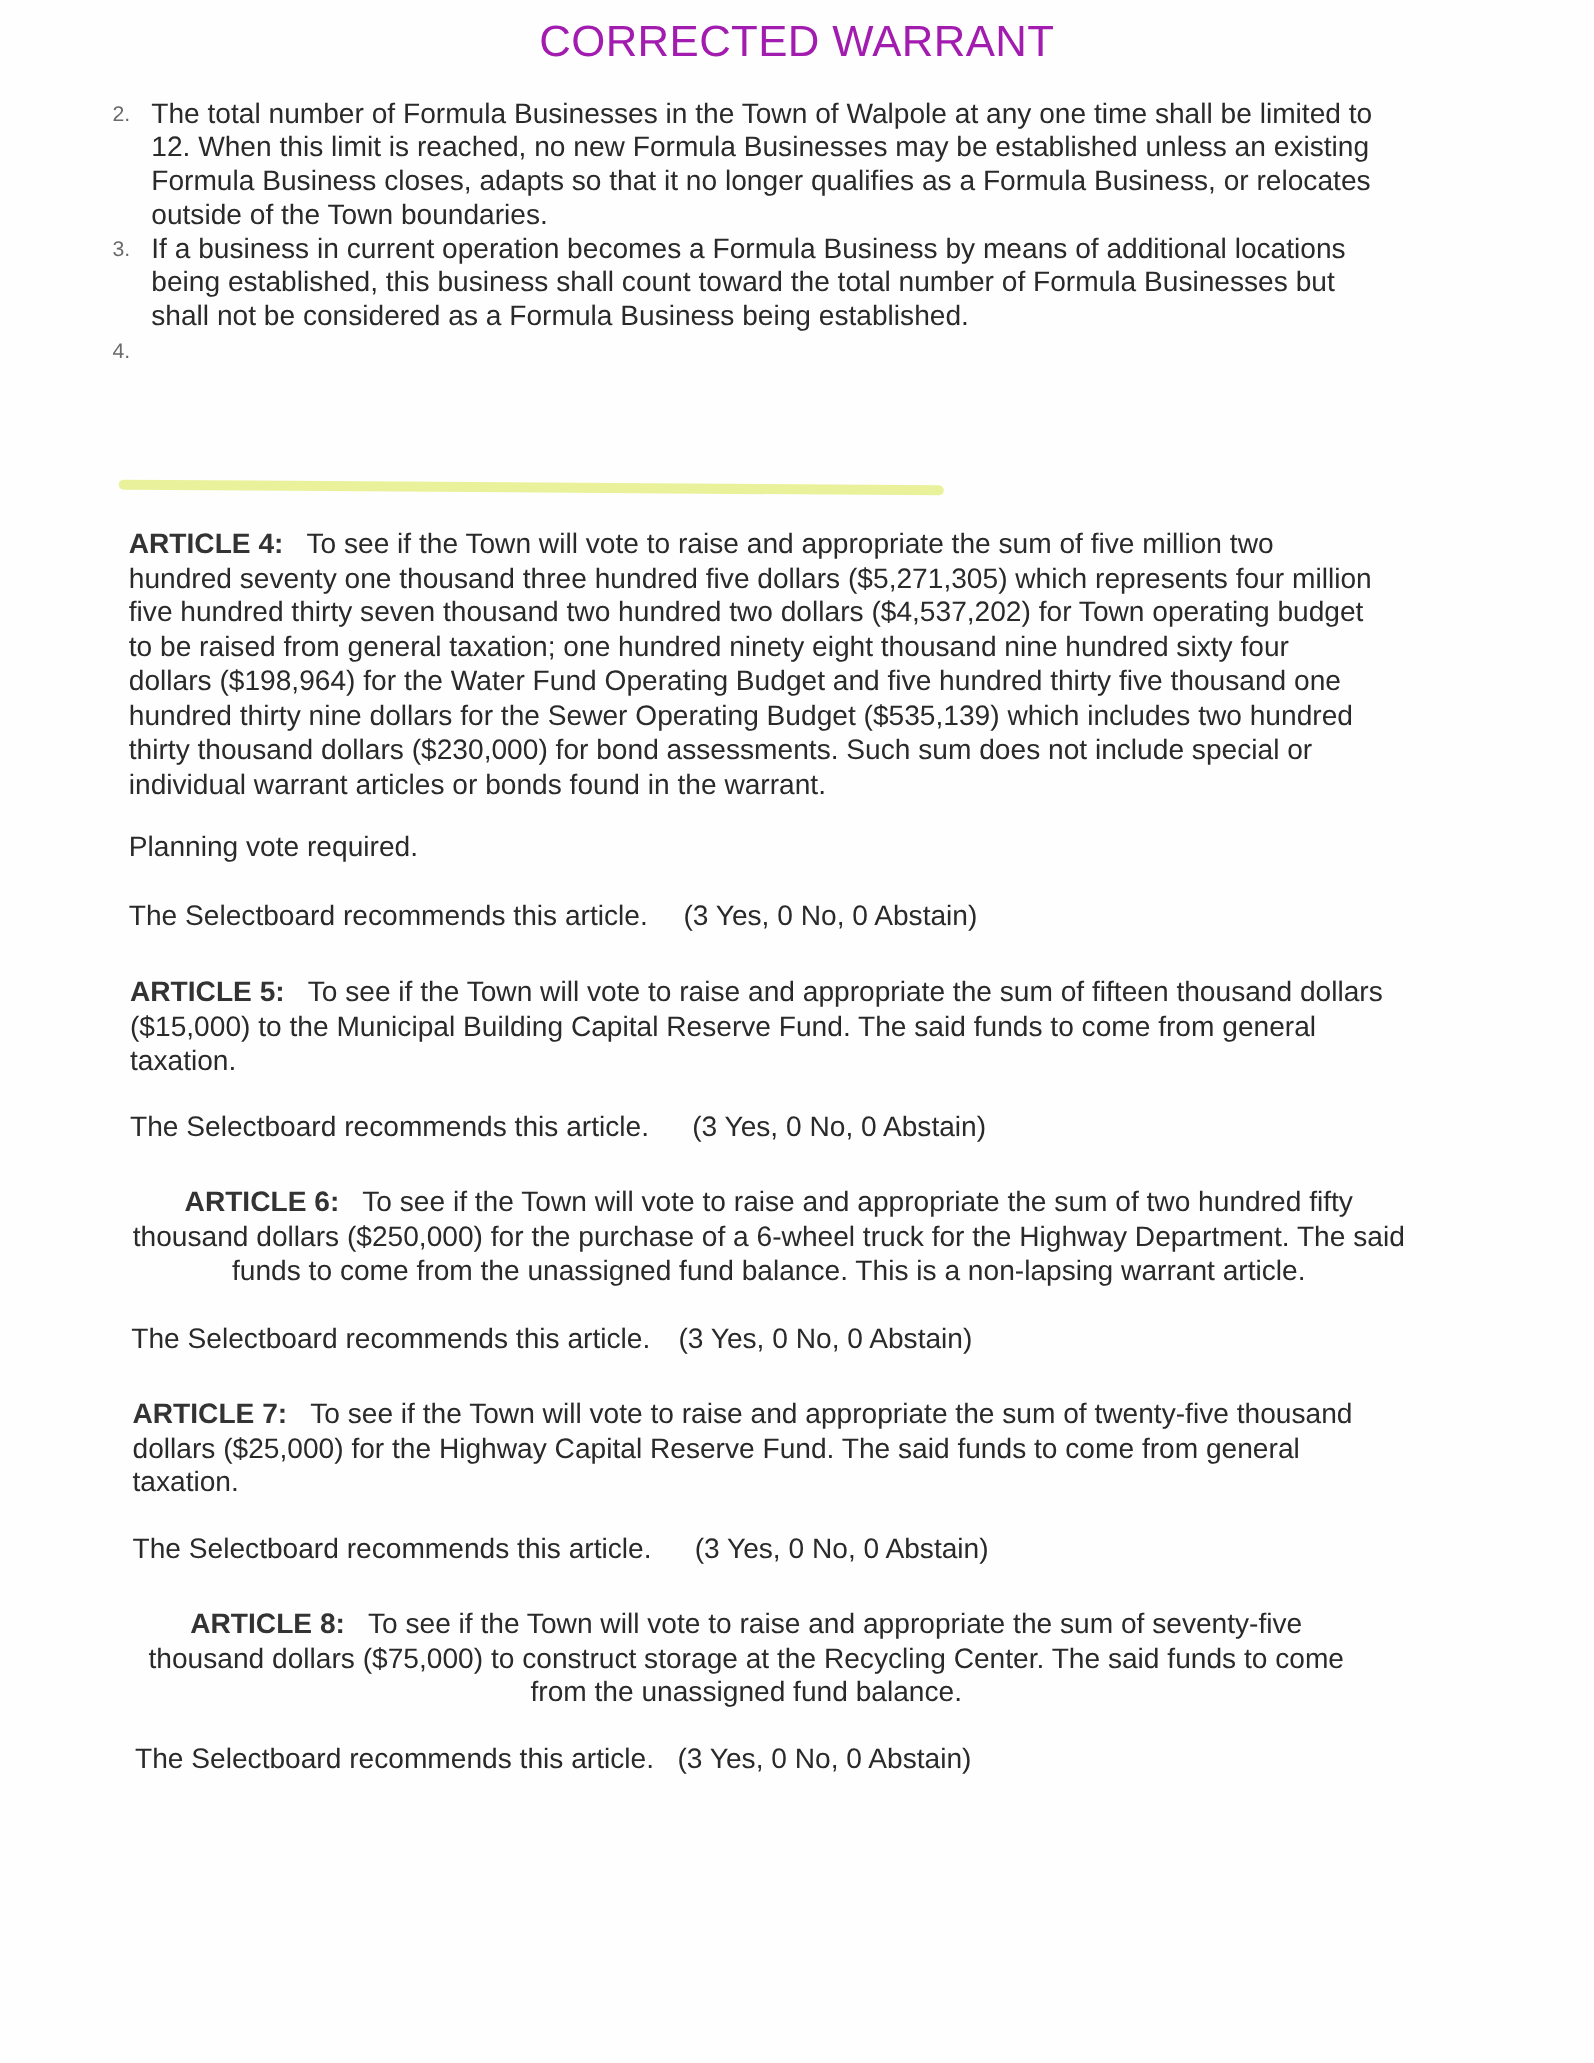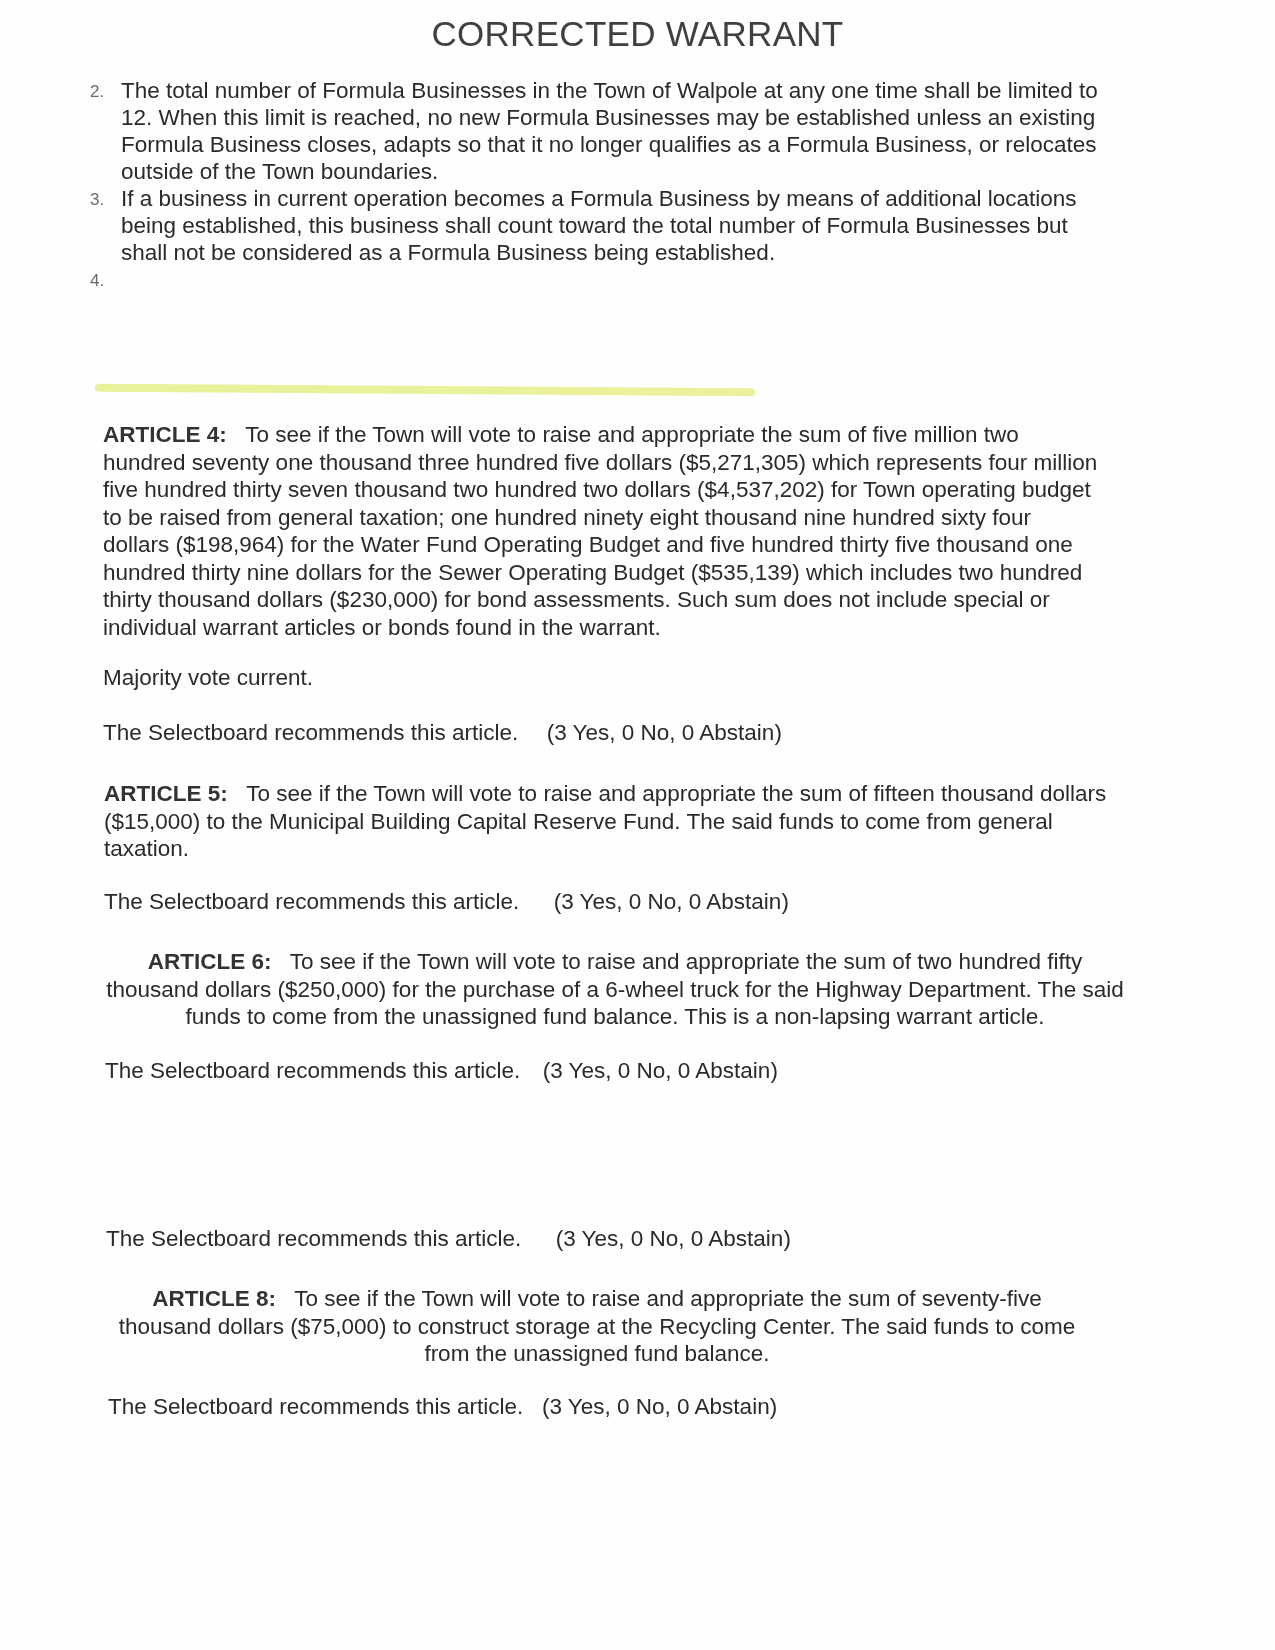--- a/index.html
+++ b/index.html
@@ -78,21 +78,21 @@
     .narrow {
       font-family: "Liberation Sans", sans-serif;
       font-stretch: condensed;
     }
   </style>
 </head>
 <body>
 
 <div class="page">
 
-  <div class="title" style="color: #404040;">CORRECTED WARRANT</div>
+  <div class="title" style="color: #a21caf;">CORRECTED WARRANT</div>
 
   <div class="list">
     <div class="list-item" style="width:1000px;">
       <span class="list-num">2.</span>
       <span>The total number of Formula Businesses in the Town of Walpole at any one time shall be limited to 12. When this limit is reached, no new Formula Businesses may be established unless an existing Formula Business closes, adapts so that it no longer qualifies as a Formula Business, or relocates outside of the Town boundaries.</span>
     </div>
     <div class="list-item" style="width:960px;">
       <span class="list-num">3.</span>
       <span>If a business in current operation becomes a Formula Business by means of additional locations being established, this business shall count toward the total number of Formula Businesses but shall not be considered as a Formula Business being established.</span>
     </div>
@@ -101,21 +101,21 @@
     </div>
   </div>
 
   <div class="highlight" style="background: rgb(230, 239, 138);"></div>
 
   <div class="block" style="left:103px; top:421px; width:1000px;">
     <span class="art-head">ARTICLE 4:</span>
     <span>&nbsp;</span>
     <span>To see if the Town will vote to raise and appropriate the sum of five million two hundred seventy one thousand three hundred five dollars ($5,271,305) which represents four million five hundred thirty seven thousand two hundred two dollars ($4,537,202) for Town operating budget to be raised from general taxation; one hundred ninety eight thousand nine hundred sixty four dollars ($198,964) for the Water Fund Operating Budget and five hundred thirty five thousand one hundred thirty nine dollars for the Sewer Operating Budget ($535,139) which includes two hundred thirty thousand dollars ($230,000) for bond assessments.  Such sum does not include special or individual warrant articles or bonds found in the warrant.</span>
   </div>
-  <div class="block" style="left:103px; top:664px;">Majority vote current.</div>
+  <div class="block" style="left:103px; top:664px;">Planning vote required.</div>
   <div class="block" style="left:103px; top:719px;">
     <span>The Selectboard recommends this article.</span>
     <span style="display:inline-block;width:16px;"></span>
     <span>(3 Yes, 0 No, 0 Abstain)</span>
   </div>
 
   <div class="block narrow" style="left:104px; top:780px; width:1010px;">
     <span class="art-head">ARTICLE 5:</span>
     <span>&nbsp;</span>
     <span>To see if the Town will vote to raise and appropriate the sum of fifteen thousand dollars ($15,000) to the Municipal Building Capital Reserve Fund. The said funds to come from general taxation.</span>
@@ -130,20 +130,25 @@
     <span class="art-head">ARTICLE 6:</span>
     <span>&nbsp;</span>
     <span>To see if the Town will vote to raise and appropriate the sum of two hundred fifty thousand dollars ($250,000) for the purchase of a 6-wheel truck for the Highway Department. The said funds to come from the unassigned fund balance. This is a non-lapsing warrant article.</span>
   </div>
   <div class="block" style="left:105px; top:1057px;">
     <span>The Selectboard recommends this article.</span>
     <span style="display:inline-block;width:10px;"></span>
     <span>(3 Yes, 0 No, 0 Abstain)</span>
   </div>
 
+  <div class="block narrow" style="left:106px; top:1117px; width:1020px;">
+    <span class="art-head">ARTICLE 7:</span>
+    <span>&nbsp;</span>
+    <span>To see if the Town will vote to raise and appropriate the sum of twenty-five thousand dollars ($25,000) for the Highway Capital Reserve Fund. The said funds to come from general taxation.</span>
+  </div>
   <div class="block" style="left:106px; top:1225px;">
     <span>The Selectboard recommends this article.</span>
     <span style="display:inline-block;width:22px;"></span>
     <span>(3 Yes, 0 No, 0 Abstain)</span>
   </div>
 
   <div class="block narrow" style="left:107px; top:1285px; width:980px;text-align:center;">
     <span class="art-head">ARTICLE 8:</span>
     <span>&nbsp;</span>
     <span>To see if the Town will vote to raise and appropriate the sum of seventy-five thousand dollars ($75,000) to construct storage at the Recycling Center.  The said funds to come from the unassigned fund balance.</span>

